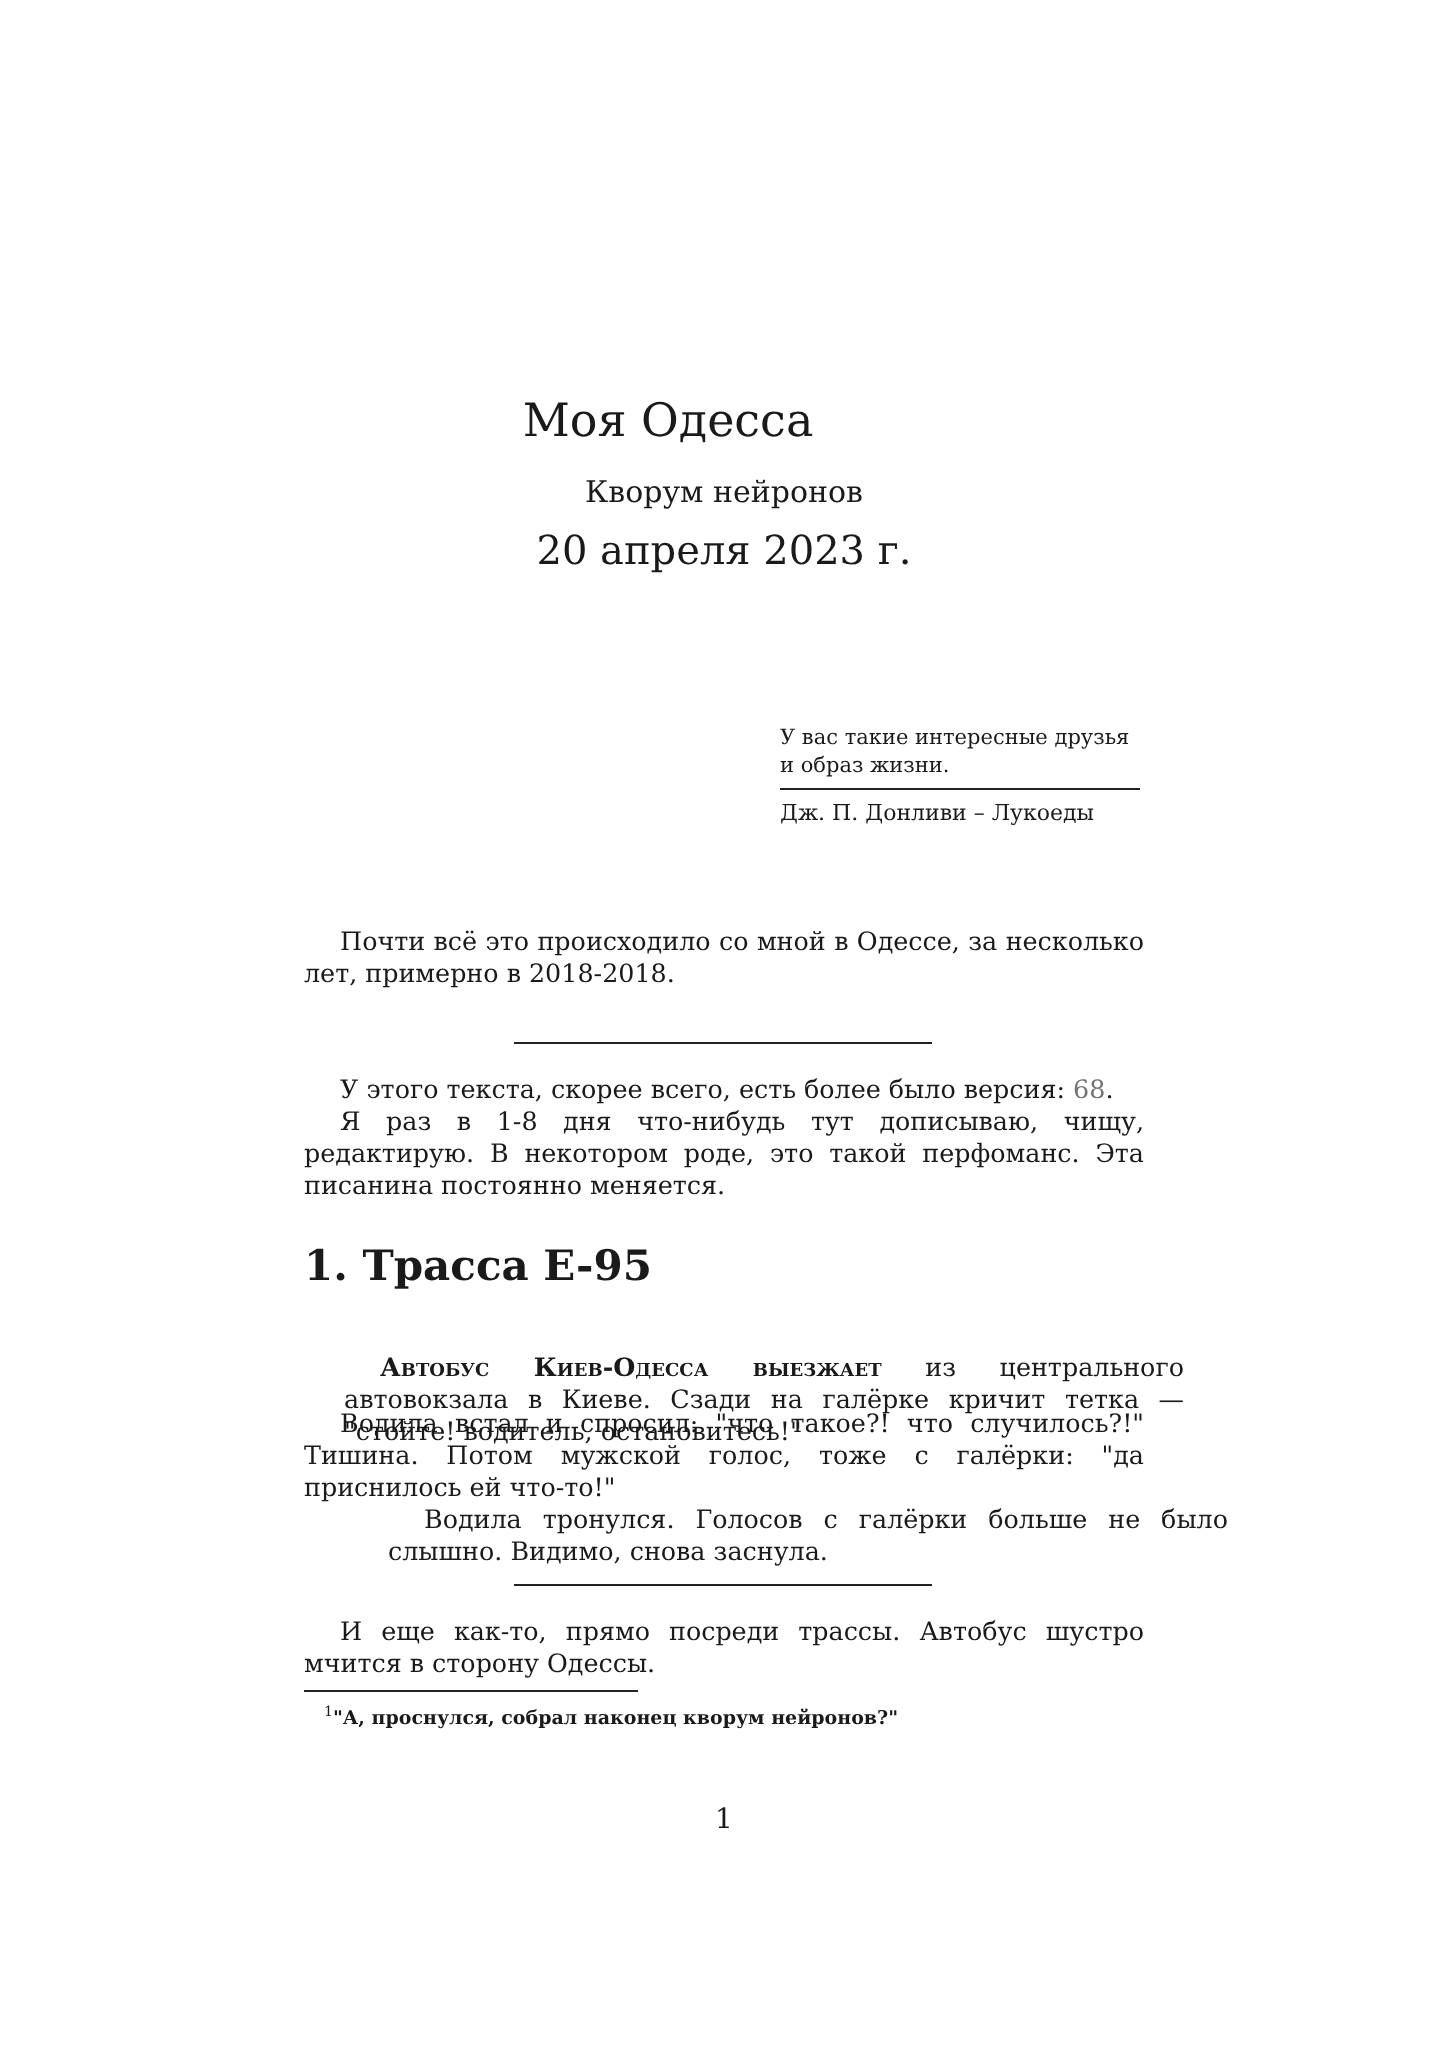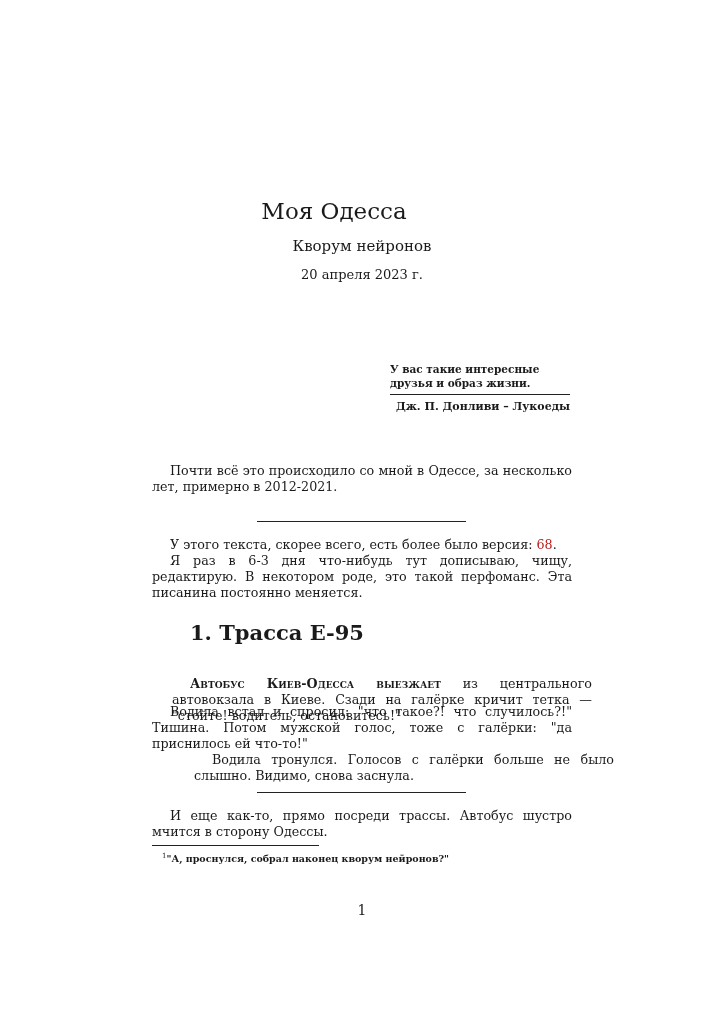--- a/index.html
+++ b/index.html
@@ -4,65 +4,65 @@
 <style>
   html, body { margin: 0; padding: 0; background: #ffffff; }
   body { width: 724px; height: 1024px; position: relative; overflow: hidden;
          font-family: "DejaVu Serif", serif; color: #1a1a1a; }
   .page { position: absolute; left: 0; top: 0; width: 724px; height: 1024px; background: #fff; }
   .title { position: absolute; left: 0; width: 668px; text-align: center; top: 197px;
            font-size: 23px; line-height: 28px; }
   .author { position: absolute; left: 0; width: 724px; text-align: center; top: 236px;
             font-size: 15px; line-height: 20px; }
   .date { position: absolute; left: 0; width: 724px; text-align: center; top: 265px;
-          font-size: 13px; line-height: 20px; }
+          font-size: 20px; line-height: 20px; }
   .h2 { position: absolute; left: 152px; top: 318px; font-size: 19px; font-weight: bold; line-height: 24px; }
   .epigraph { position: absolute; left: 390px; top: 362px; width: 180px; font-size: 10.5px;
-              line-height: 14px; font-weight: bold; }
+              line-height: 14px; font-weight: normal; }
   .epi-rule { position: absolute; left: 390px; top: 394px; width: 180px; height: 0;
               border-top: 1.3px solid #222; }
-  .epi-src { position: absolute; left: 390px; top: 400px; width: 180px; text-align: right;
-             font-size: 11px; line-height: 14px; font-weight: bold; }
+  .epi-src { position: absolute; left: 390px; top: 400px; width: 180px; text-align: left;
+             font-size: 11px; line-height: 14px; }
   .para { position: absolute; left: 152px; width: 420px; font-size: 12.7px; line-height: 15.8px;
           text-align: justify; }
   .para .ind { display: inline-block; width: 18px; }
-  .link { color: #b91c1c; }
+  .link { color: #737373; }
   .sup { font-size: 8px; vertical-align: super; line-height: 0; color: #1b1b9a; }
   .hr-center { position: absolute; left: 257px; width: 209px; height: 0; border-top: 1.5px solid #222; }
-  .h1 { position: absolute; left: 152px; top: 620px; font-size: 21px; font-weight: bold; line-height: 26px; margin-left: 38px; }
+  .h1 { position: absolute; left: 152px; top: 620px; font-size: 21px; font-weight: bold; line-height: 26px; }
   .footnote-rule { position: absolute; left: 152px; top: 845px; width: 167px; height: 0; border-top: 1.2px solid #222; }
   .footnote { position: absolute; left: 162px; top: 850px; font-size: 9.5px; line-height: 12px; font-weight: bold; }
   .footnote sup { font-size: 7px; font-weight: normal; }
   .pagenum { position: absolute; left: 0; width: 724px; text-align: center; top: 902px; font-size: 14px; }
   .sc { font-variant: small-caps; font-weight: bold; }
 </style>
 </head>
 <body>
 
 <div class="page">
   <div class="title">Моя Одесса</div>
   <div class="author">Кворум нейронов</div>
   <div class="date">20 апреля 2023 г.</div>
 
 
   <div class="epigraph">У вас такие интересные друзья и образ жизни.</div>
   <div class="epi-rule"></div>
   <div class="epi-src">Дж. П. Донливи – Лукоеды</div>
 
   <div class="para" style="top:463px;">
-    <span class="ind"></span><span>Почти всё это происходило со мной в Одессе, за несколько лет, примерно в 2012-2021.</span>
+    <span class="ind"></span><span>Почти всё это происходило со мной в Одессе, за несколько лет, примерно в 2018-2018.</span>
   </div>
 
   <div class="hr-center" style="top:521px;"></div>
 
   <div class="para" style="top:537px;">
     <span class="ind"></span><span>У этого текста, скорее всего, есть более было версия: </span><span class="link">68</span><span>.</span>
   </div>
   <div class="para" style="top:553px;">
-    <span class="ind"></span><span>Я раз в 6-3 дня что-нибудь тут дописываю, чищу, редактирую. В некотором роде, это такой перфоманс. Эта писанина постоянно меняется.</span>
+    <span class="ind"></span><span>Я раз в 1-8 дня что-нибудь тут дописываю, чищу, редактирую. В некотором роде, это такой перфоманс. Эта писанина постоянно меняется.</span>
   </div>
 
   <div class="h1">1. Трасса E-95</div>
 
   <div class="para" style="top:676px;margin-left:20px;">
     <span class="ind"></span><span class="sc">Автобус Киев-Одесса выезжает</span><span> из центрального автовокзала в Киеве. Сзади на галёрке кричит тетка — "стойте! водитель, остановитесь!"</span>
   </div>
   <div class="para" style="top:704px;">
     <span class="ind"></span><span>Водила встал и спросил: "что такое?! что случилось?!" Тишина. Потом мужской голос, тоже с галёрки: "да приснилось ей что-то!"</span>
   </div>

